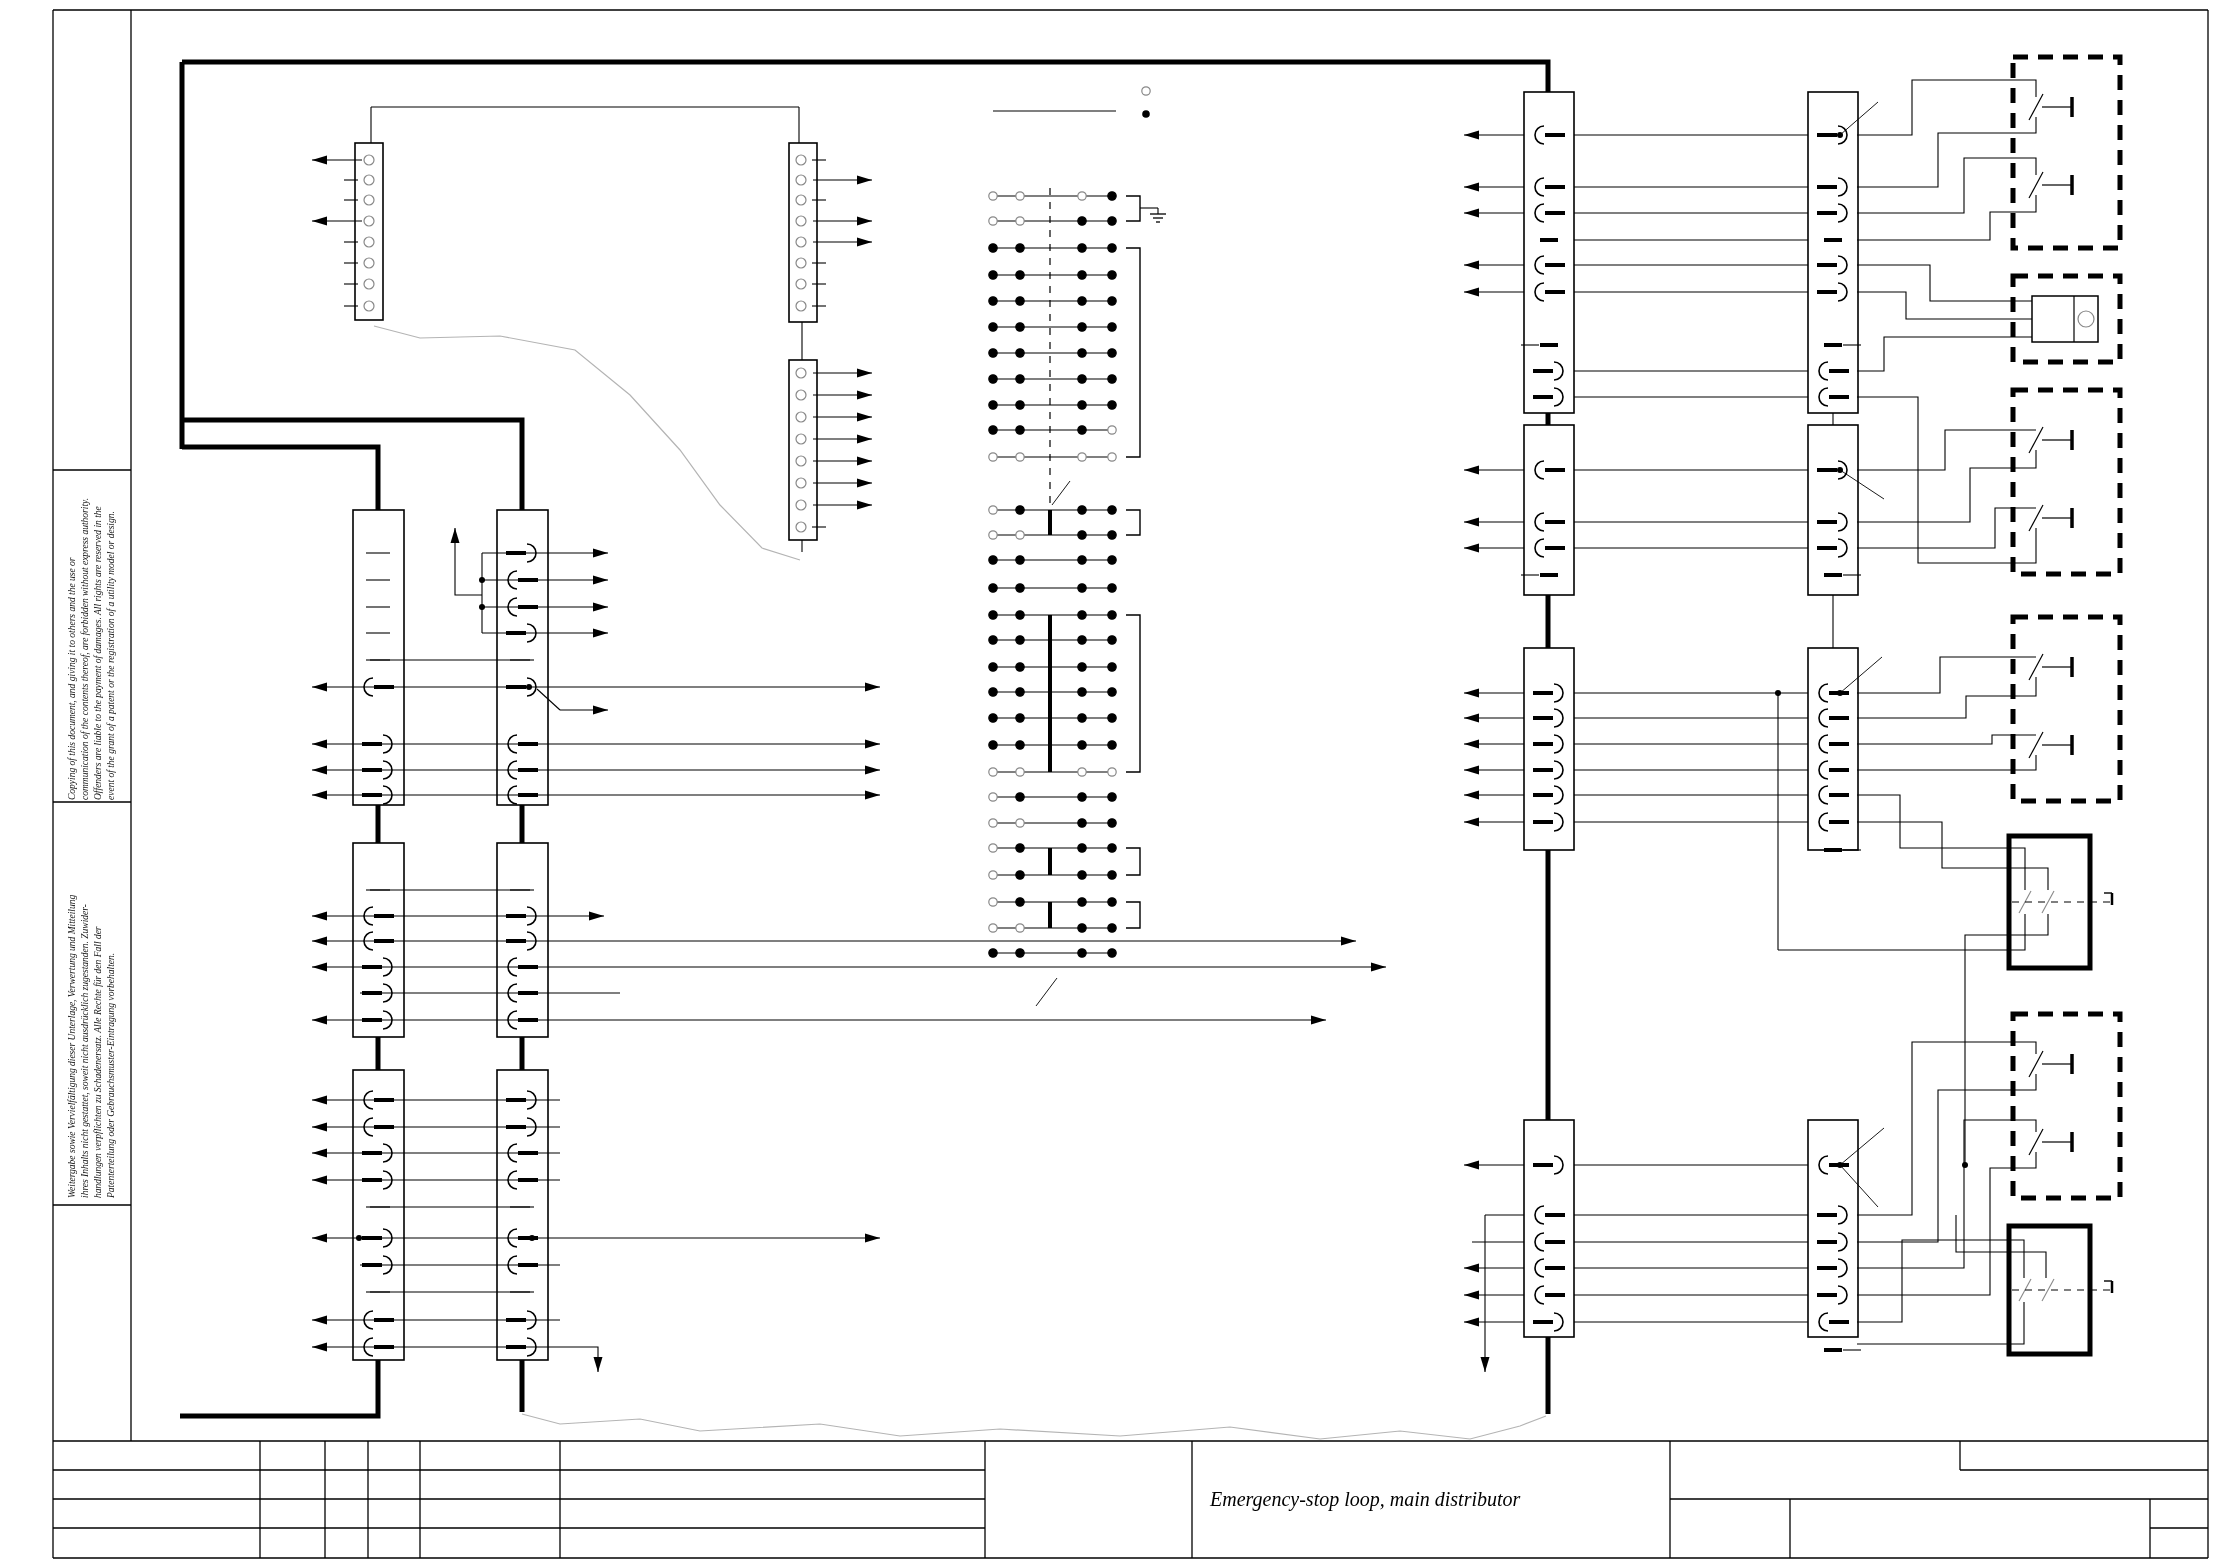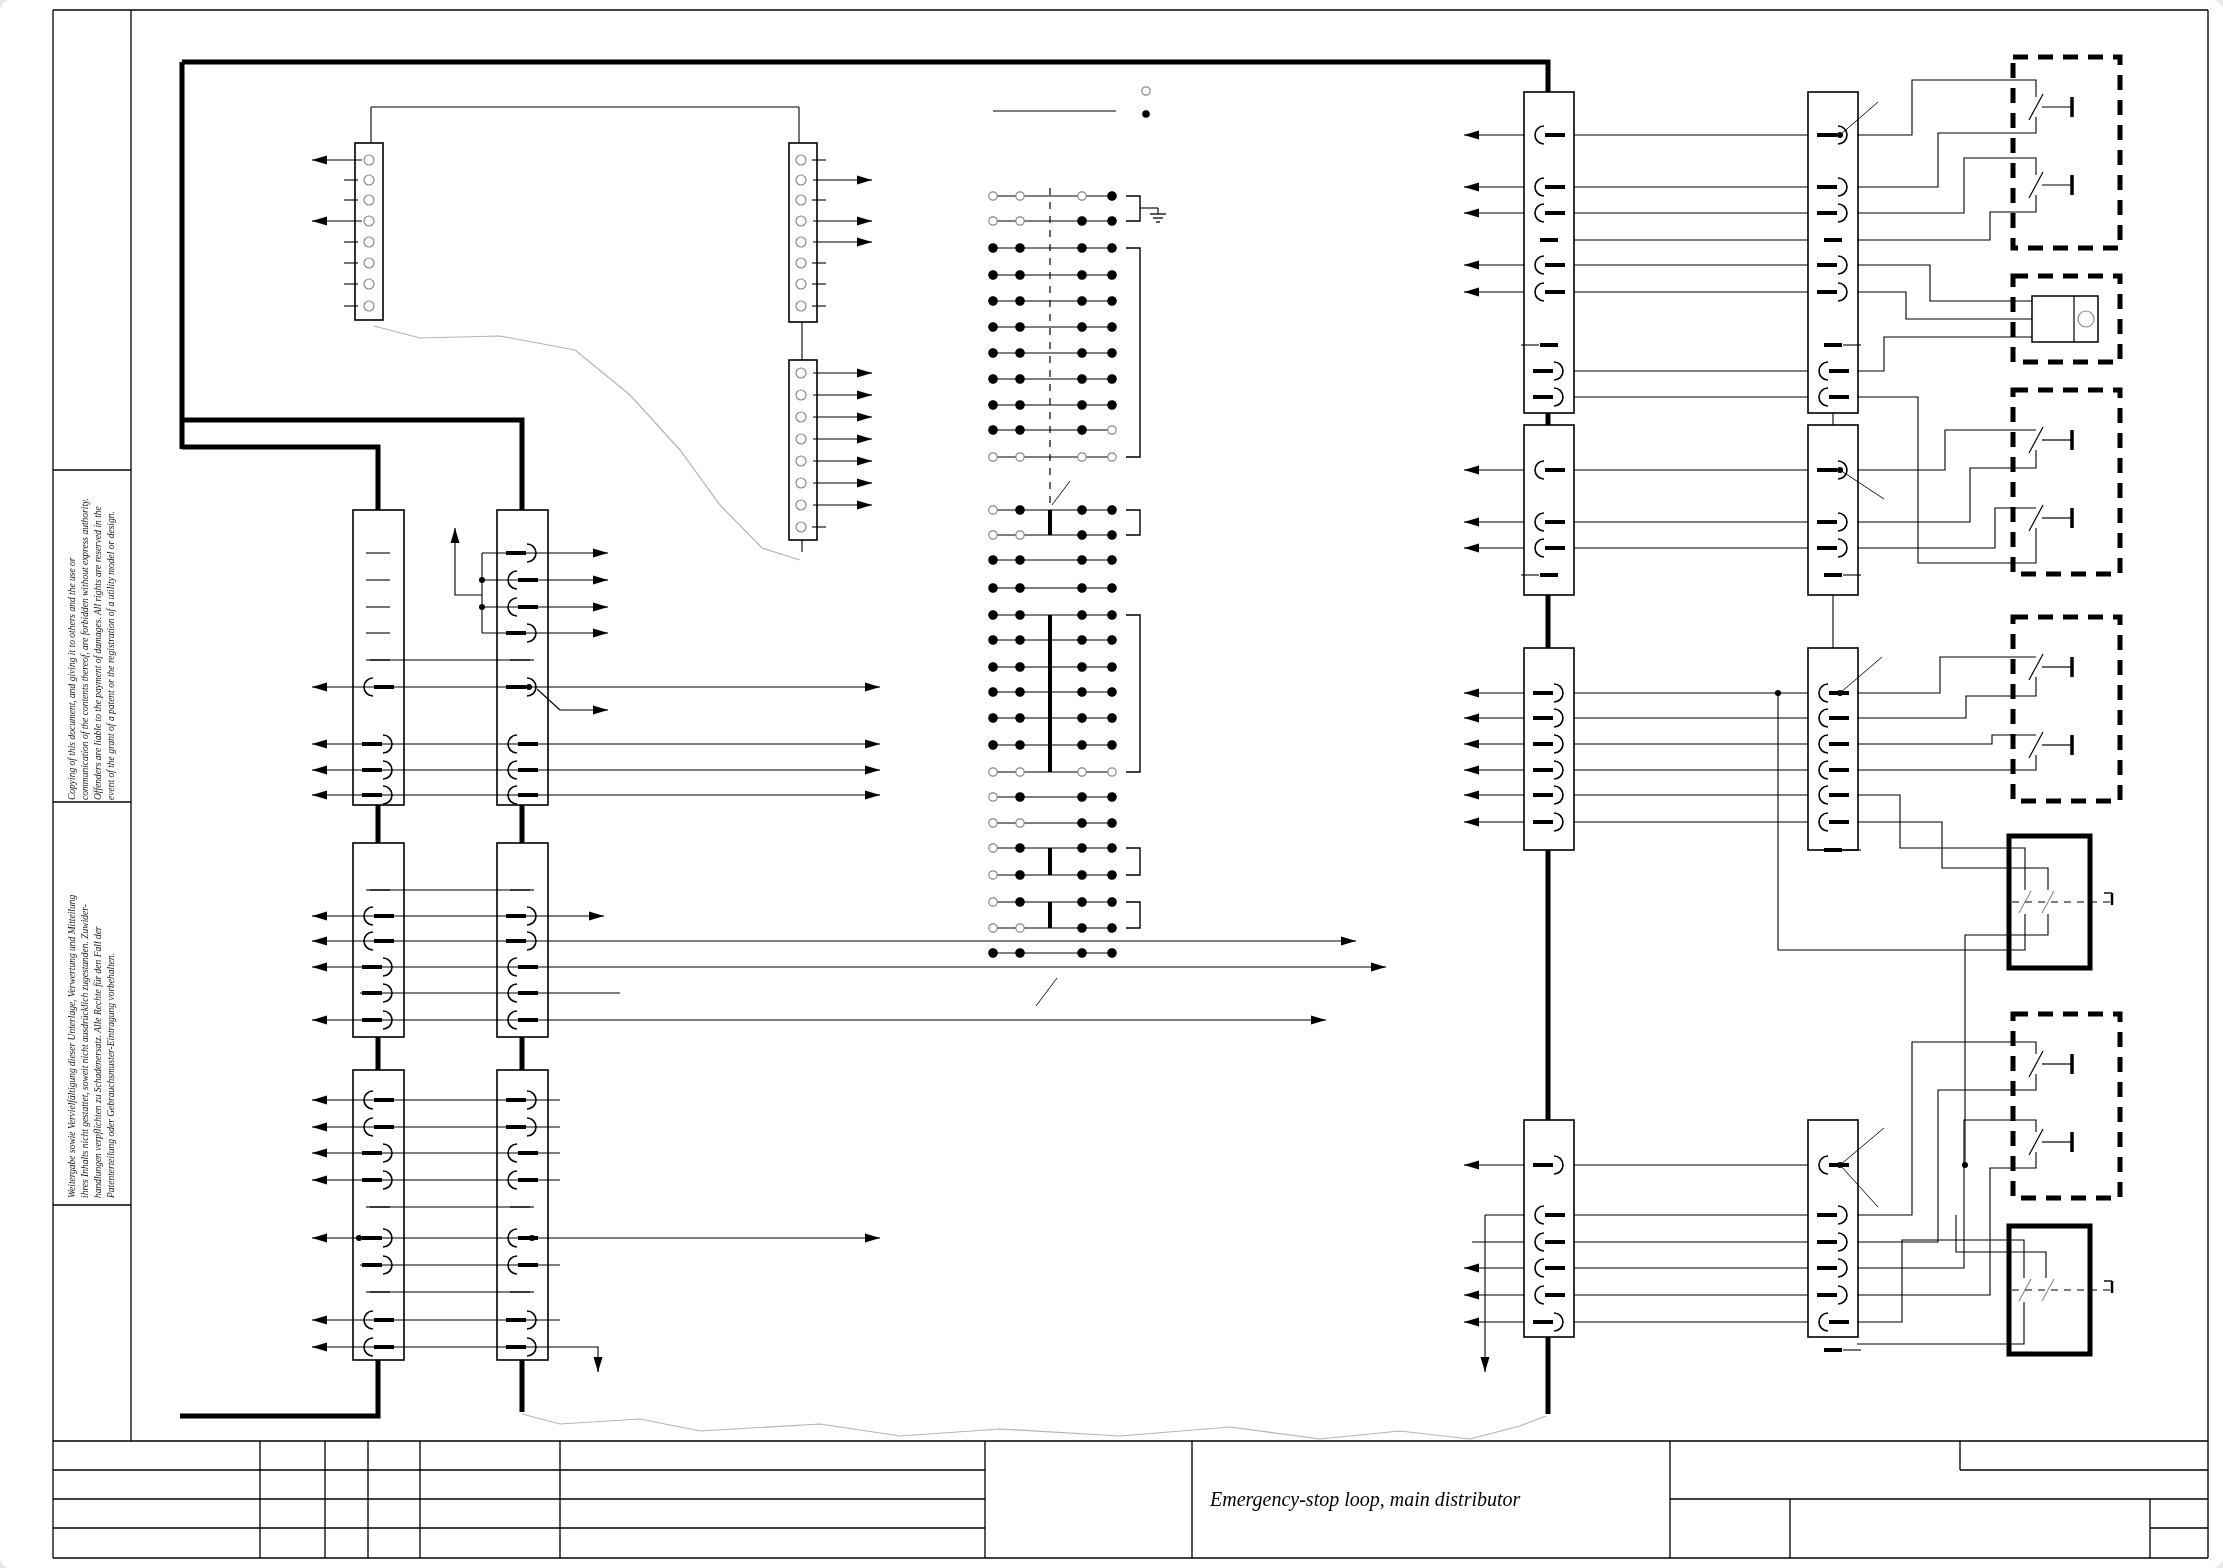--- a/index.html
+++ b/index.html
@@ -1,17 +1,17 @@
 <!DOCTYPE html>
 <html><head>
 <meta charset="utf-8">
 <style>
   html,body{margin:0;padding:0;background:#e8e8e8;}
   .page{position:relative;width:2223px;height:1568px;background:#ffffff;overflow:hidden;
-        font-family:"Liberation Serif", serif;border-radius:11px;}
+        font-family:"Liberation Serif", serif;}
   svg{position:absolute;left:0;top:0;}
   .note{position:absolute;transform:rotate(-90deg);transform-origin:0 0;
         font-style:italic;font-size:9.5px;line-height:13px;color:#111;white-space:nowrap;}
   .title-text{position:absolute;font-style:italic;font-size:20px;color:#000;white-space:nowrap;}
 </style>
 </head>
 <body>
 
 <div class="page">
 

